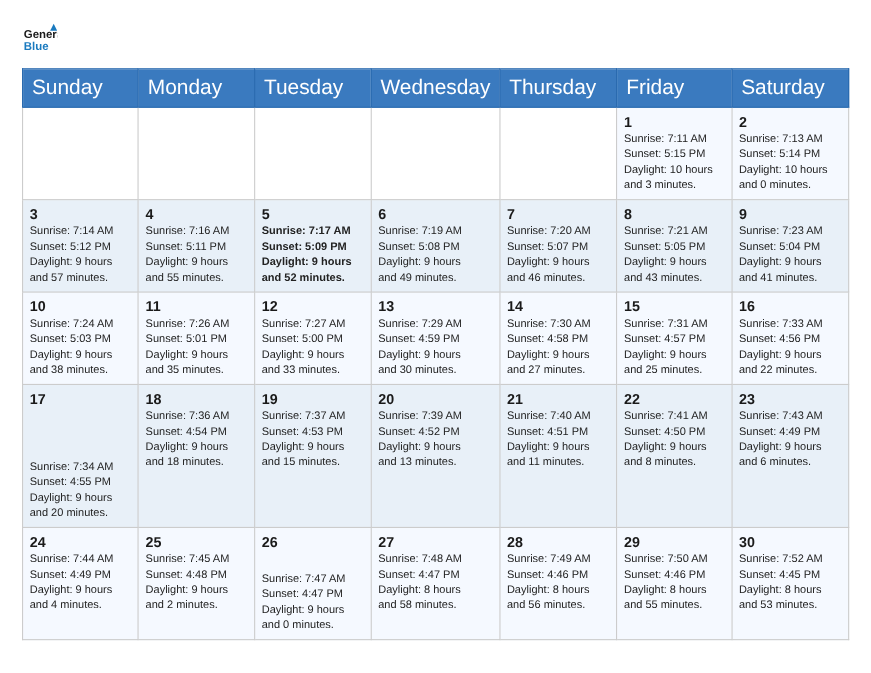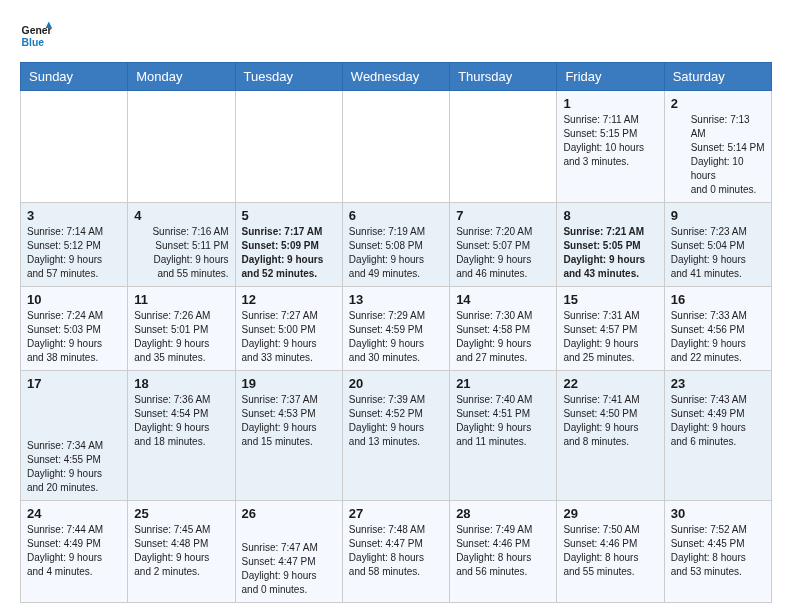--- a/index.html
+++ b/index.html
@@ -40,21 +40,21 @@
     .calendar-table {
       width: 100%;
       border-collapse: collapse;
       border: 1px solid #ccc;
     }
     .calendar-table th {
       background-color: #3a7abf;
       color: #fff;
       text-align: left;
       padding: 6px 8px;
-      font-size: 13px;
+      font-size: 19px;
       font-weight: normal;
       border: 1px solid #2a6aaf;
     }
     .calendar-table td {
       vertical-align: top;
       padding: 5px 6px;
       border: 1px solid #ccc;
       min-height: 80px;
       width: calc(100% / 7);
       font-size: 10px;
@@ -125,37 +125,37 @@
         <td class="empty-cell"></td>
         <td>
           <span class="day-number">1</span>
           <div class="day-info" style="white-space: pre-line;">Sunrise: 7:11 AM
 Sunset: 5:15 PM
 Daylight: 10 hours
 and 3 minutes.</div>
         </td>
         <td>
           <span class="day-number">2</span>
-          <div class="day-info" style="white-space: pre-line; margin-left: 20px;">Sunrise: 7:13 AM
+          <div class="day-info" style="white-space: pre-line;">Sunrise: 7:13 AM
 Sunset: 5:14 PM
 Daylight: 10 hours
 and 0 minutes.</div>
         </td>
       </tr>
       <tr>
         <td>
           <span class="day-number">3</span>
           <div class="day-info" style="white-space: pre-line;">Sunrise: 7:14 AM
 Sunset: 5:12 PM
 Daylight: 9 hours
 and 57 minutes.</div>
         </td>
         <td>
           <span class="day-number">4</span>
-          <div class="day-info" style="white-space: pre-line; text-align: right;">Sunrise: 7:16 AM
+          <div class="day-info" style="white-space: pre-line;">Sunrise: 7:16 AM
 Sunset: 5:11 PM
 Daylight: 9 hours
 and 55 minutes.</div>
         </td>
         <td>
           <span class="day-number">5</span>
           <div class="day-info" style="white-space: pre-line; font-weight: bold;">Sunrise: 7:17 AM
 Sunset: 5:09 PM
 Daylight: 9 hours
 and 52 minutes.</div>
@@ -169,21 +169,21 @@
         </td>
         <td>
           <span class="day-number">7</span>
           <div class="day-info" style="white-space: pre-line;">Sunrise: 7:20 AM
 Sunset: 5:07 PM
 Daylight: 9 hours
 and 46 minutes.</div>
         </td>
         <td>
           <span class="day-number">8</span>
-          <div class="day-info" style="white-space: pre-line; font-weight: bold;">Sunrise: 7:21 AM
+          <div class="day-info" style="white-space: pre-line;">Sunrise: 7:21 AM
 Sunset: 5:05 PM
 Daylight: 9 hours
 and 43 minutes.</div>
         </td>
         <td>
           <span class="day-number">9</span>
           <div class="day-info" style="white-space: pre-line;">Sunrise: 7:23 AM
 Sunset: 5:04 PM
 Daylight: 9 hours
 and 41 minutes.</div>

